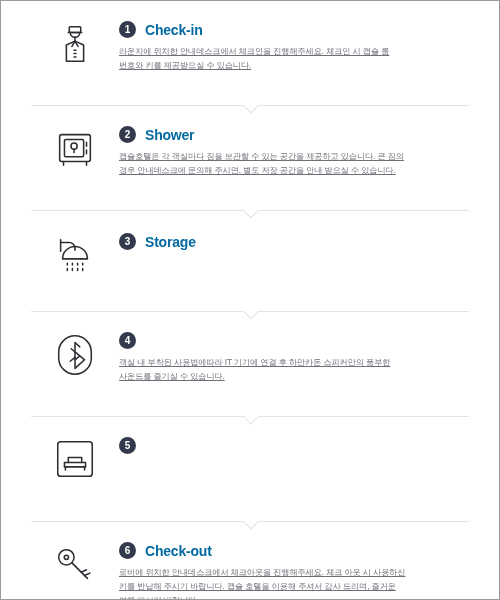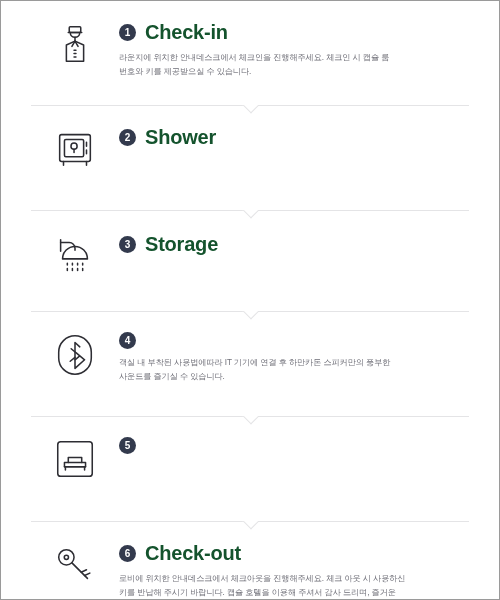--- a/index.html
+++ b/index.html
@@ -123,35 +123,36 @@
     background: #333a4d;
     color: #ffffff;
     font-size: 10px;
     font-weight: 700;
     line-height: 17px;
     text-align: center;
     letter-spacing: 0;
   }
 
   .step-title {
-    font-size: 20px;
+    font-size: 14px;
     font-weight: 700;
-    color: #14532d;
+    color: #0369a1;
     letter-spacing: -0.2px;
     white-space: nowrap;
   }
 
   .step-desc {
     font-size: 8.2px;
     line-height: 1.72;
     color: #6f6f78;
     letter-spacing: -0.1px;
     margin: 0;
     max-width: 292px;
     word-break: keep-all;
+    text-decoration: underline;
   }
 </style>
 </head>
 <body>
 
 <div class="page">
   <ul class="steps">
 
     <li class="step step--1">
       <div class="step-icon">
@@ -187,20 +188,21 @@
           <path d="M23 24.2v3.4"></path>
           <path d="M36 17v4M36 25v4"></path>
           <path d="M12 37v4M36 37v4"></path>
         </svg>
       </div>
       <div class="step-body">
         <div class="step-head">
           <span class="step-badge">2</span>
           <span class="step-title">Shower</span>
         </div>
+        <p class="step-desc">캡슐호텔은 각 객실마다 짐을 보관할 수 있는 공간을 제공하고 있습니다. 큰 짐의 경우 안내데스크에 문의해 주시면, 별도 저장 공간을 안내 받으실 수 있습니다.</p>
       </div>
     </li>
 
     <div class="divider">
         <span class="notch"></span>
       </div>
 
     <li class="step step--3">
       <div class="step-icon">
         <svg viewBox="0 0 48 48" aria-hidden="true">

